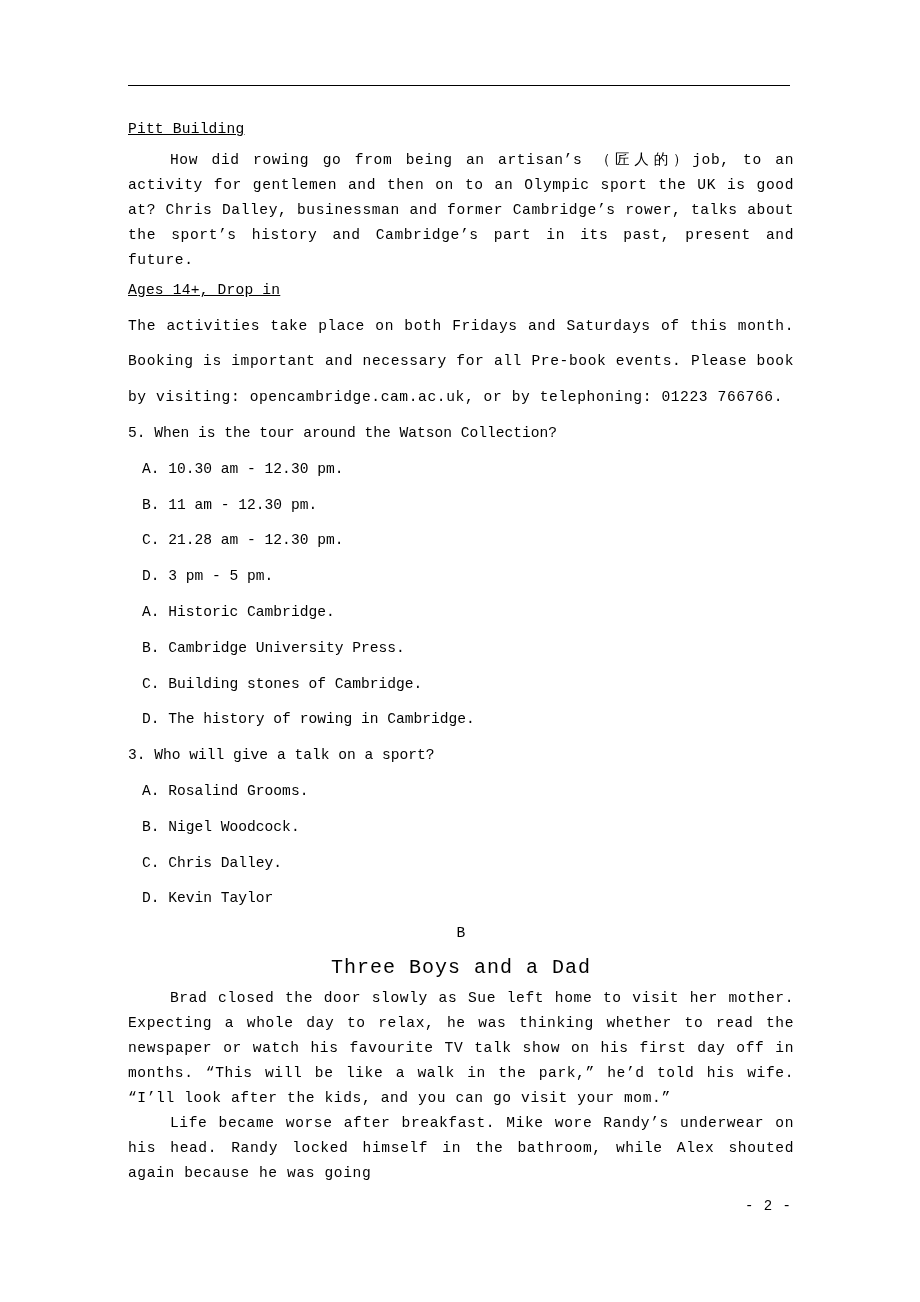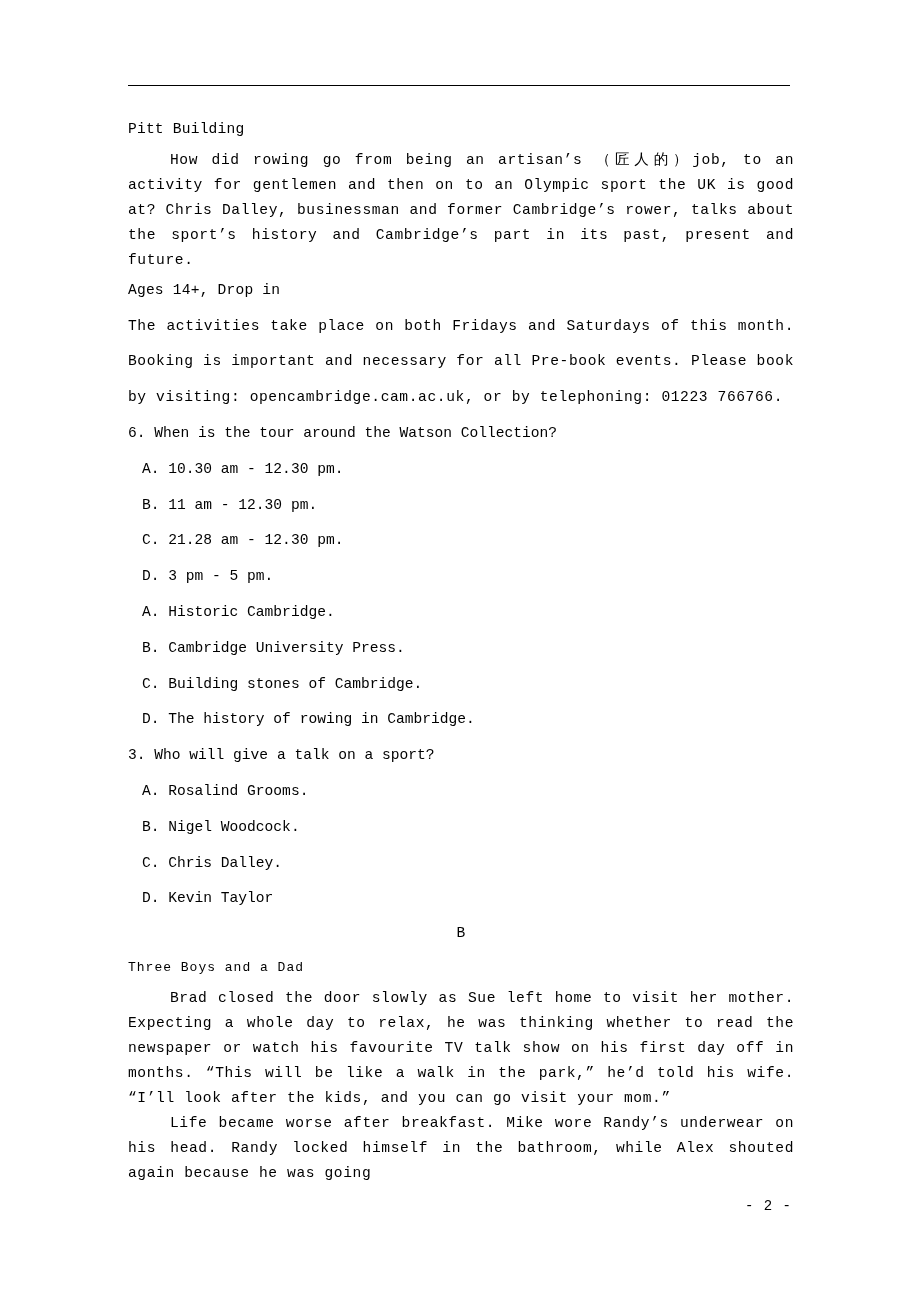--- a/index.html
+++ b/index.html
@@ -34,20 +34,21 @@
     position: absolute;
     left: 128px;
     top: 112px;
     width: 666px;
   }
   .line {
     font-size: 14.6px;
     line-height: 35.8px;
     white-space: pre;
     letter-spacing: 0.2px;
+    text-decoration: underline;
   }
   .qline {
     font-size: 14.6px;
     line-height: 35.8px;
     white-space: pre;
   }
   .opt-row {
     display: flex;
     font-size: 14.6px;
     line-height: 35.8px;
@@ -57,21 +58,22 @@
   }
   .opt-a { width: 258px; }
   .opt-b { width: 300px; }
   .section-letter {
     text-align: center;
     font-size: 14.6px;
     line-height: 33px;
     font-weight: normal;
   }
   .title-line {
-    font-size: 13px;
+    text-align: center;
+    font-size: 20px;
     line-height: 35.8px;
     letter-spacing: 1px;
   }
   .para {
     font-size: 14.6px;
     line-height: 25px;
     text-align: justify;
     text-indent: 42px;
   }
   .para-nind {
@@ -100,21 +102,21 @@
   <div class="content">
 
     <div class="line">Pitt Building</div>
 
     <div class="para spaced">How did rowing go from being an artisan’s （匠人的）job, to an activity for gentlemen and then on to an Olympic sport the UK is good at? Chris Dalley, businessman and former Cambridge’s rower, talks about the sport’s history and Cambridge’s part in its past, present and future.</div>
 
     <div class="line">Ages 14+, Drop in</div>
 
     <div class="para-nind spaced">The activities take place on both Fridays and Saturdays of this month. Booking is important and necessary for all Pre-book events. Please book by visiting: opencambridge.cam.ac.uk, or by telephoning: 01223 766766.</div>
 
-    <div class="qline">6. When is the tour around the Watson Collection?</div>
+    <div class="qline">5. When is the tour around the Watson Collection?</div>
     <div class="opt-row">
       <span class="opt-a">A. 10.30 am - 12.30 pm.</span>
       <span class="opt-b">B. 11 am - 12.30 pm.</span>
     </div>
     <div class="opt-row">
       <span class="opt-a">C. 21.28 am - 12.30 pm.</span>
       <span class="opt-b">D. 3 pm - 5 pm.</span>
     </div>
 
     <div class="opt-row">

